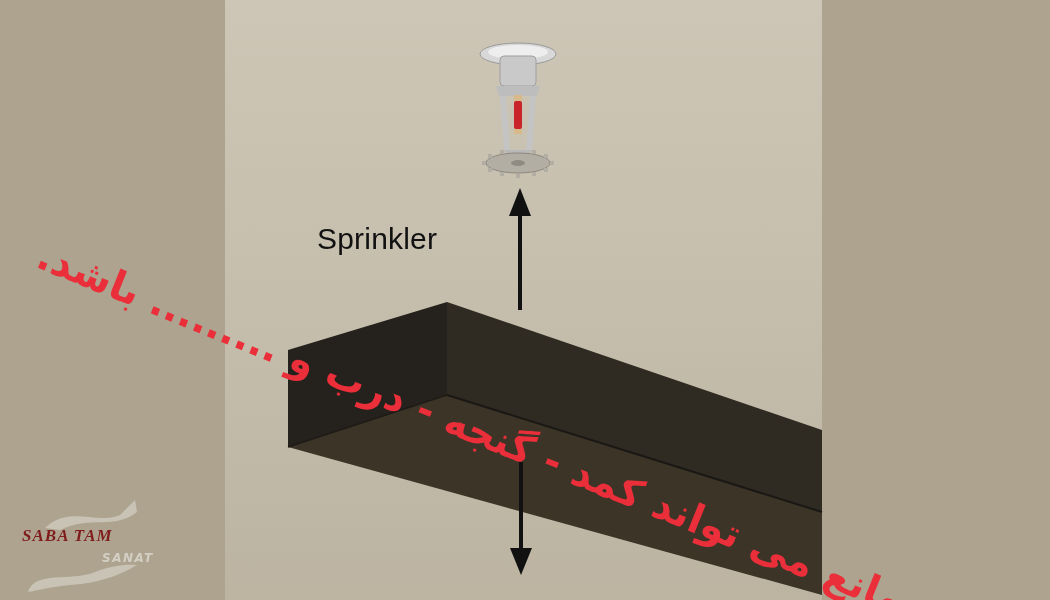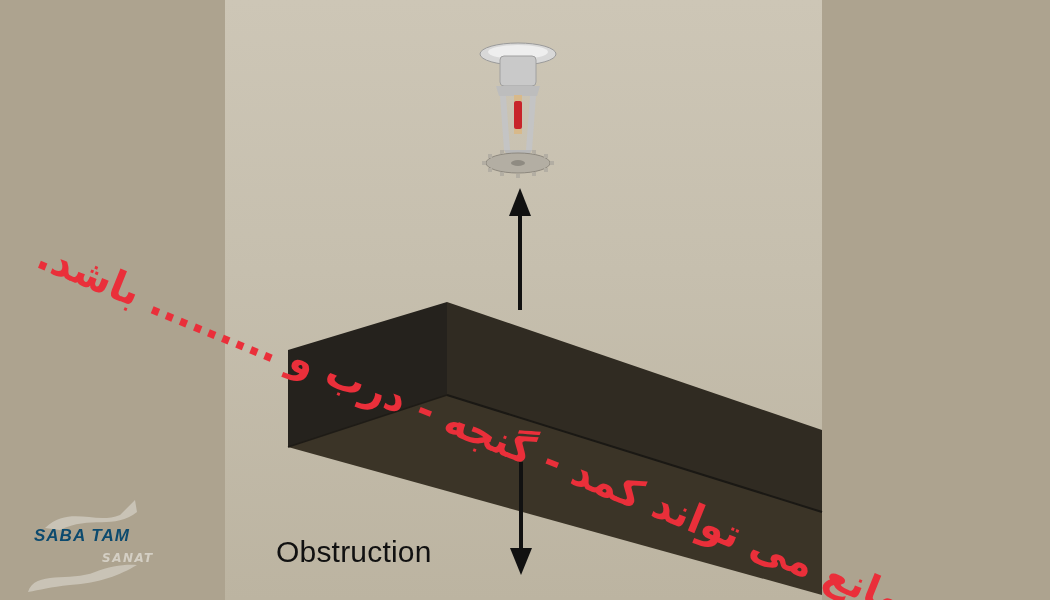--- a/index.html
+++ b/index.html
@@ -33,23 +33,23 @@
       transform-origin: 0 0;
     }
     .persian-line {
       left: 48px; top: 232px;
       transform: rotate(22deg);
       width: 1040px;
       text-align: left;
     }
     .logo { position: absolute; left: 18px; top: 498px; width: 130px; height: 92px; }
     .logo-text {
-      position: absolute; left: 16px; top: 28px;
-      color: #0c4a6e; font-style: italic; font-weight: 700;
-      font-family: Liberation Sans, sans-serif;
+      position: absolute; left: 4px; top: 28px;
+      color: #7f1d1d; font-style: italic; font-weight: 700;
+      font-family: Liberation Serif, serif;
       font-size: 17px; letter-spacing: 1px;
     }
     .logo-sub {
       position: absolute; left: 84px; top: 53px;
       color: #d4cfc4; font-style: italic; font-weight: 700;
       font-family: "DejaVu Sans", sans-serif;
       font-size: 12px; letter-spacing: 1.5px;
     }
   </style>
 </head>
@@ -111,21 +111,21 @@
       <line x1="521" y1="462" x2="521" y2="552" stroke="#111" stroke-width="4"></line>
       <polygon points="521,575 510,548 532,548" fill="#111"></polygon>
     </g>
 
     <g fill="#c9c3b6">
       <path d="M45 528 C70 505, 95 525, 120 515 L135 500 L137 512 C115 530, 90 515, 60 530 Z"></path>
       <path d="M28 592 C35 570, 70 582, 95 572 C110 566, 125 564, 137 565 C120 575, 100 583, 70 585 C50 587, 40 590, 28 592 Z"></path>
     </g>
   </svg>
 
-  <div class="label label-obstruction">Obstruction</div>
+  <div class="label label-sprinkler">Sprinkler</div>
 
   <div class="persian persian-line">این مانع می تواند کمد - گنجه - درب و ......... باشد.</div>
 
   <div class="logo">
     <div class="logo-text">SABA TAM</div>
     <div class="logo-sub">SANAT</div>
   </div>
 
 </div>
 

